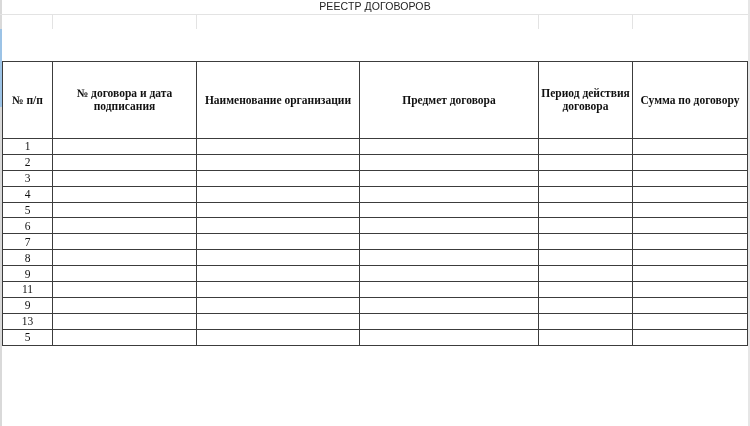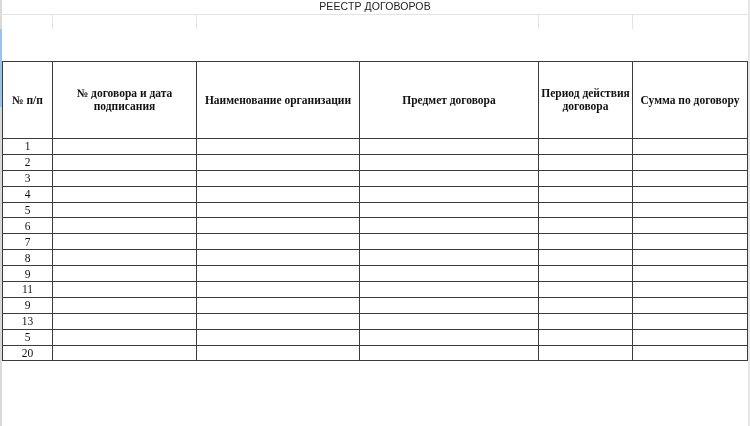--- a/index.html
+++ b/index.html
@@ -152,25 +152,17 @@
           <td></td>
         </tr>
         <tr>
           <td>5</td>
           <td></td>
           <td></td>
           <td></td>
           <td></td>
           <td></td>
         </tr>
-        <tr>
-          <td>20</td>
-          <td></td>
-          <td></td>
-          <td></td>
-          <td></td>
-          <td></td>
-        </tr>
       </tbody>
   </table>
 
   <div class="right-edge"></div>
 </div>
 
 </body></html>

